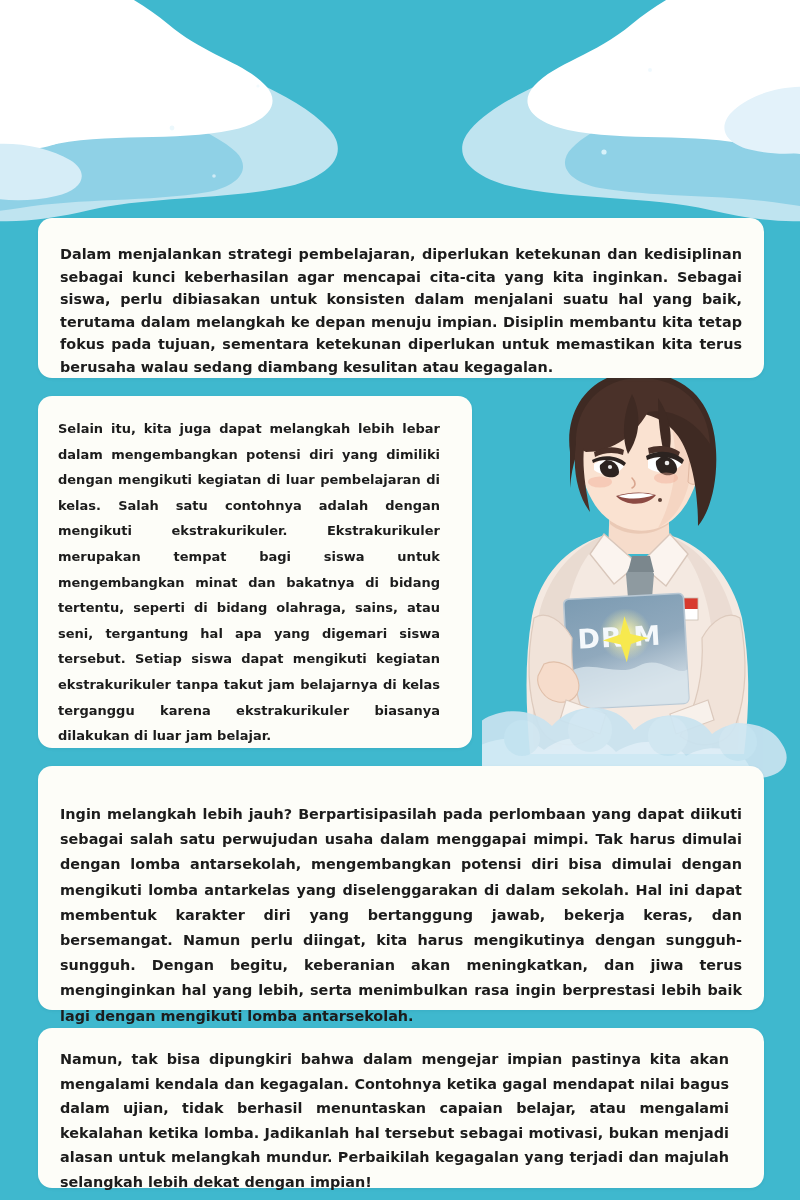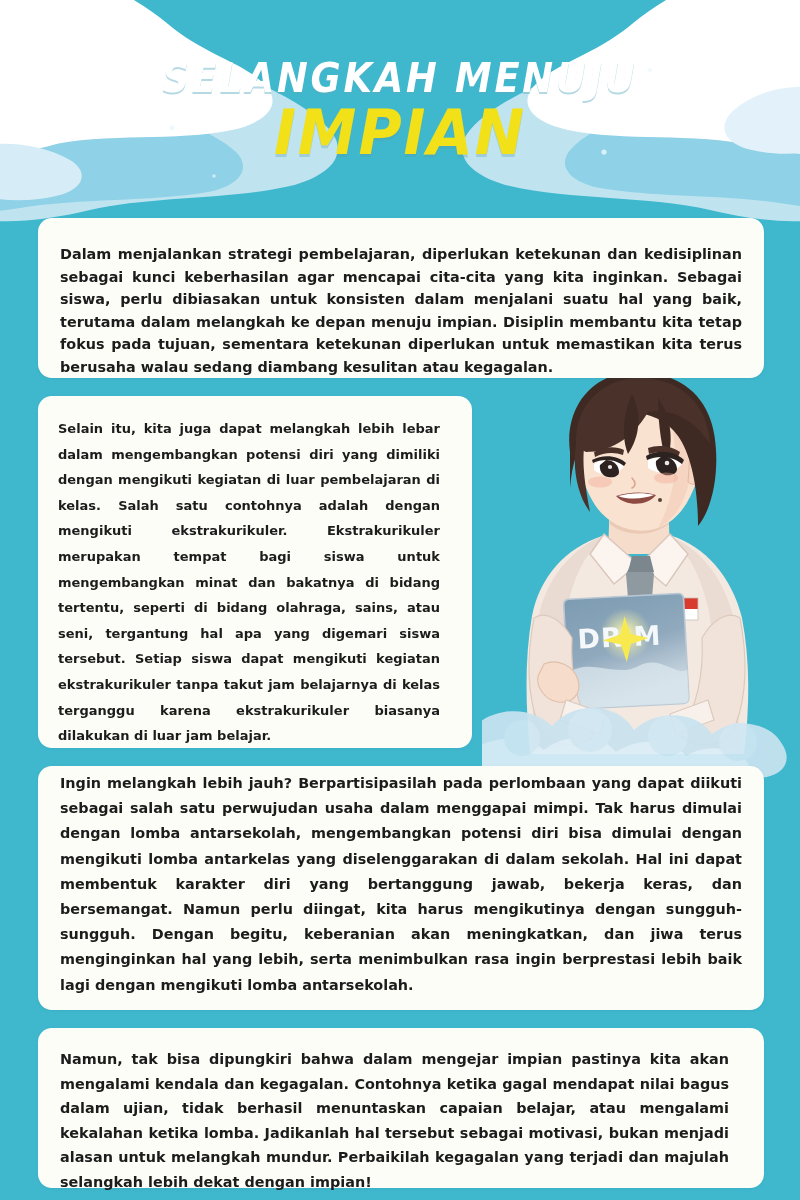--- a/index.html
+++ b/index.html
@@ -75,21 +75,21 @@
     text-justify:inter-word;
   }
 
   #card-1 { left:38px; top:218px;  width:726px; height:160px; }
   #card-1 p { font-size:14.4px; line-height:22.6px; padding:25px 22px 0 22px; }
 
   #card-2 { left:38px; top:396px;  width:434px; height:352px; }
   #card-2 p { font-size:13px; line-height:25.6px; padding:20px 32px 0 20px; }
 
   #card-3 { left:38px; top:766px;  width:726px; height:244px; }
-  #card-3 p { font-size:14.4px; line-height:25.2px; padding:5px 22px 0 22px; }
+  #card-3 p { font-size:14.4px; line-height:25.2px; padding:36px 22px 0 22px; }
 
   #card-4 { left:38px; top:1028px; width:726px; height:160px; }
   #card-4 p { font-size:14.4px; line-height:24.6px; padding:19px 35px 0 22px; }
 </style>
 </head>
 <body>
 
 <div class="poster">
 
   <svg class="sky-clouds" viewBox="0 0 800 260" preserveAspectRatio="none">
@@ -127,24 +127,20 @@
            C786,158 824,152 840,142 Z"></path>
 
       <circle cx="172" cy="128" r="2.4" fill="#e9f7fc" opacity=".85"></circle>
       <circle cx="214" cy="176" r="1.8" fill="#e9f7fc" opacity=".7"></circle>
       <circle cx="650" cy="70" r="2.0" fill="#e9f7fc" opacity=".7"></circle>
       <circle cx="604" cy="152" r="2.6" fill="#eafaff" opacity=".8"></circle>
       <circle cx="258" cy="86" r="1.6" fill="#e9f7fc" opacity=".6"></circle>
     </g>
   </svg>
 
-  <div class="title-area">
-    <div class="title-main">SELANGKAH MENUJU</div>
-    <div class="title-accent">IMPIAN</div>
-  </div>
 
   <svg class="character" viewBox="0 0 318 400">
     <defs>
       <linearGradient id="bookGrad" x1="0" y1="0" x2="0.3" y2="1">
         <stop offset="0%" stop-color="#7c9bb2"></stop>
         <stop offset="55%" stop-color="#90a9bd"></stop>
         <stop offset="100%" stop-color="#cfdbe4"></stop>
       </linearGradient>
       <radialGradient id="starGlow" cx="50%" cy="50%" r="50%">
         <stop offset="0%" stop-color="#fff7a8" stop-opacity="1"></stop>

